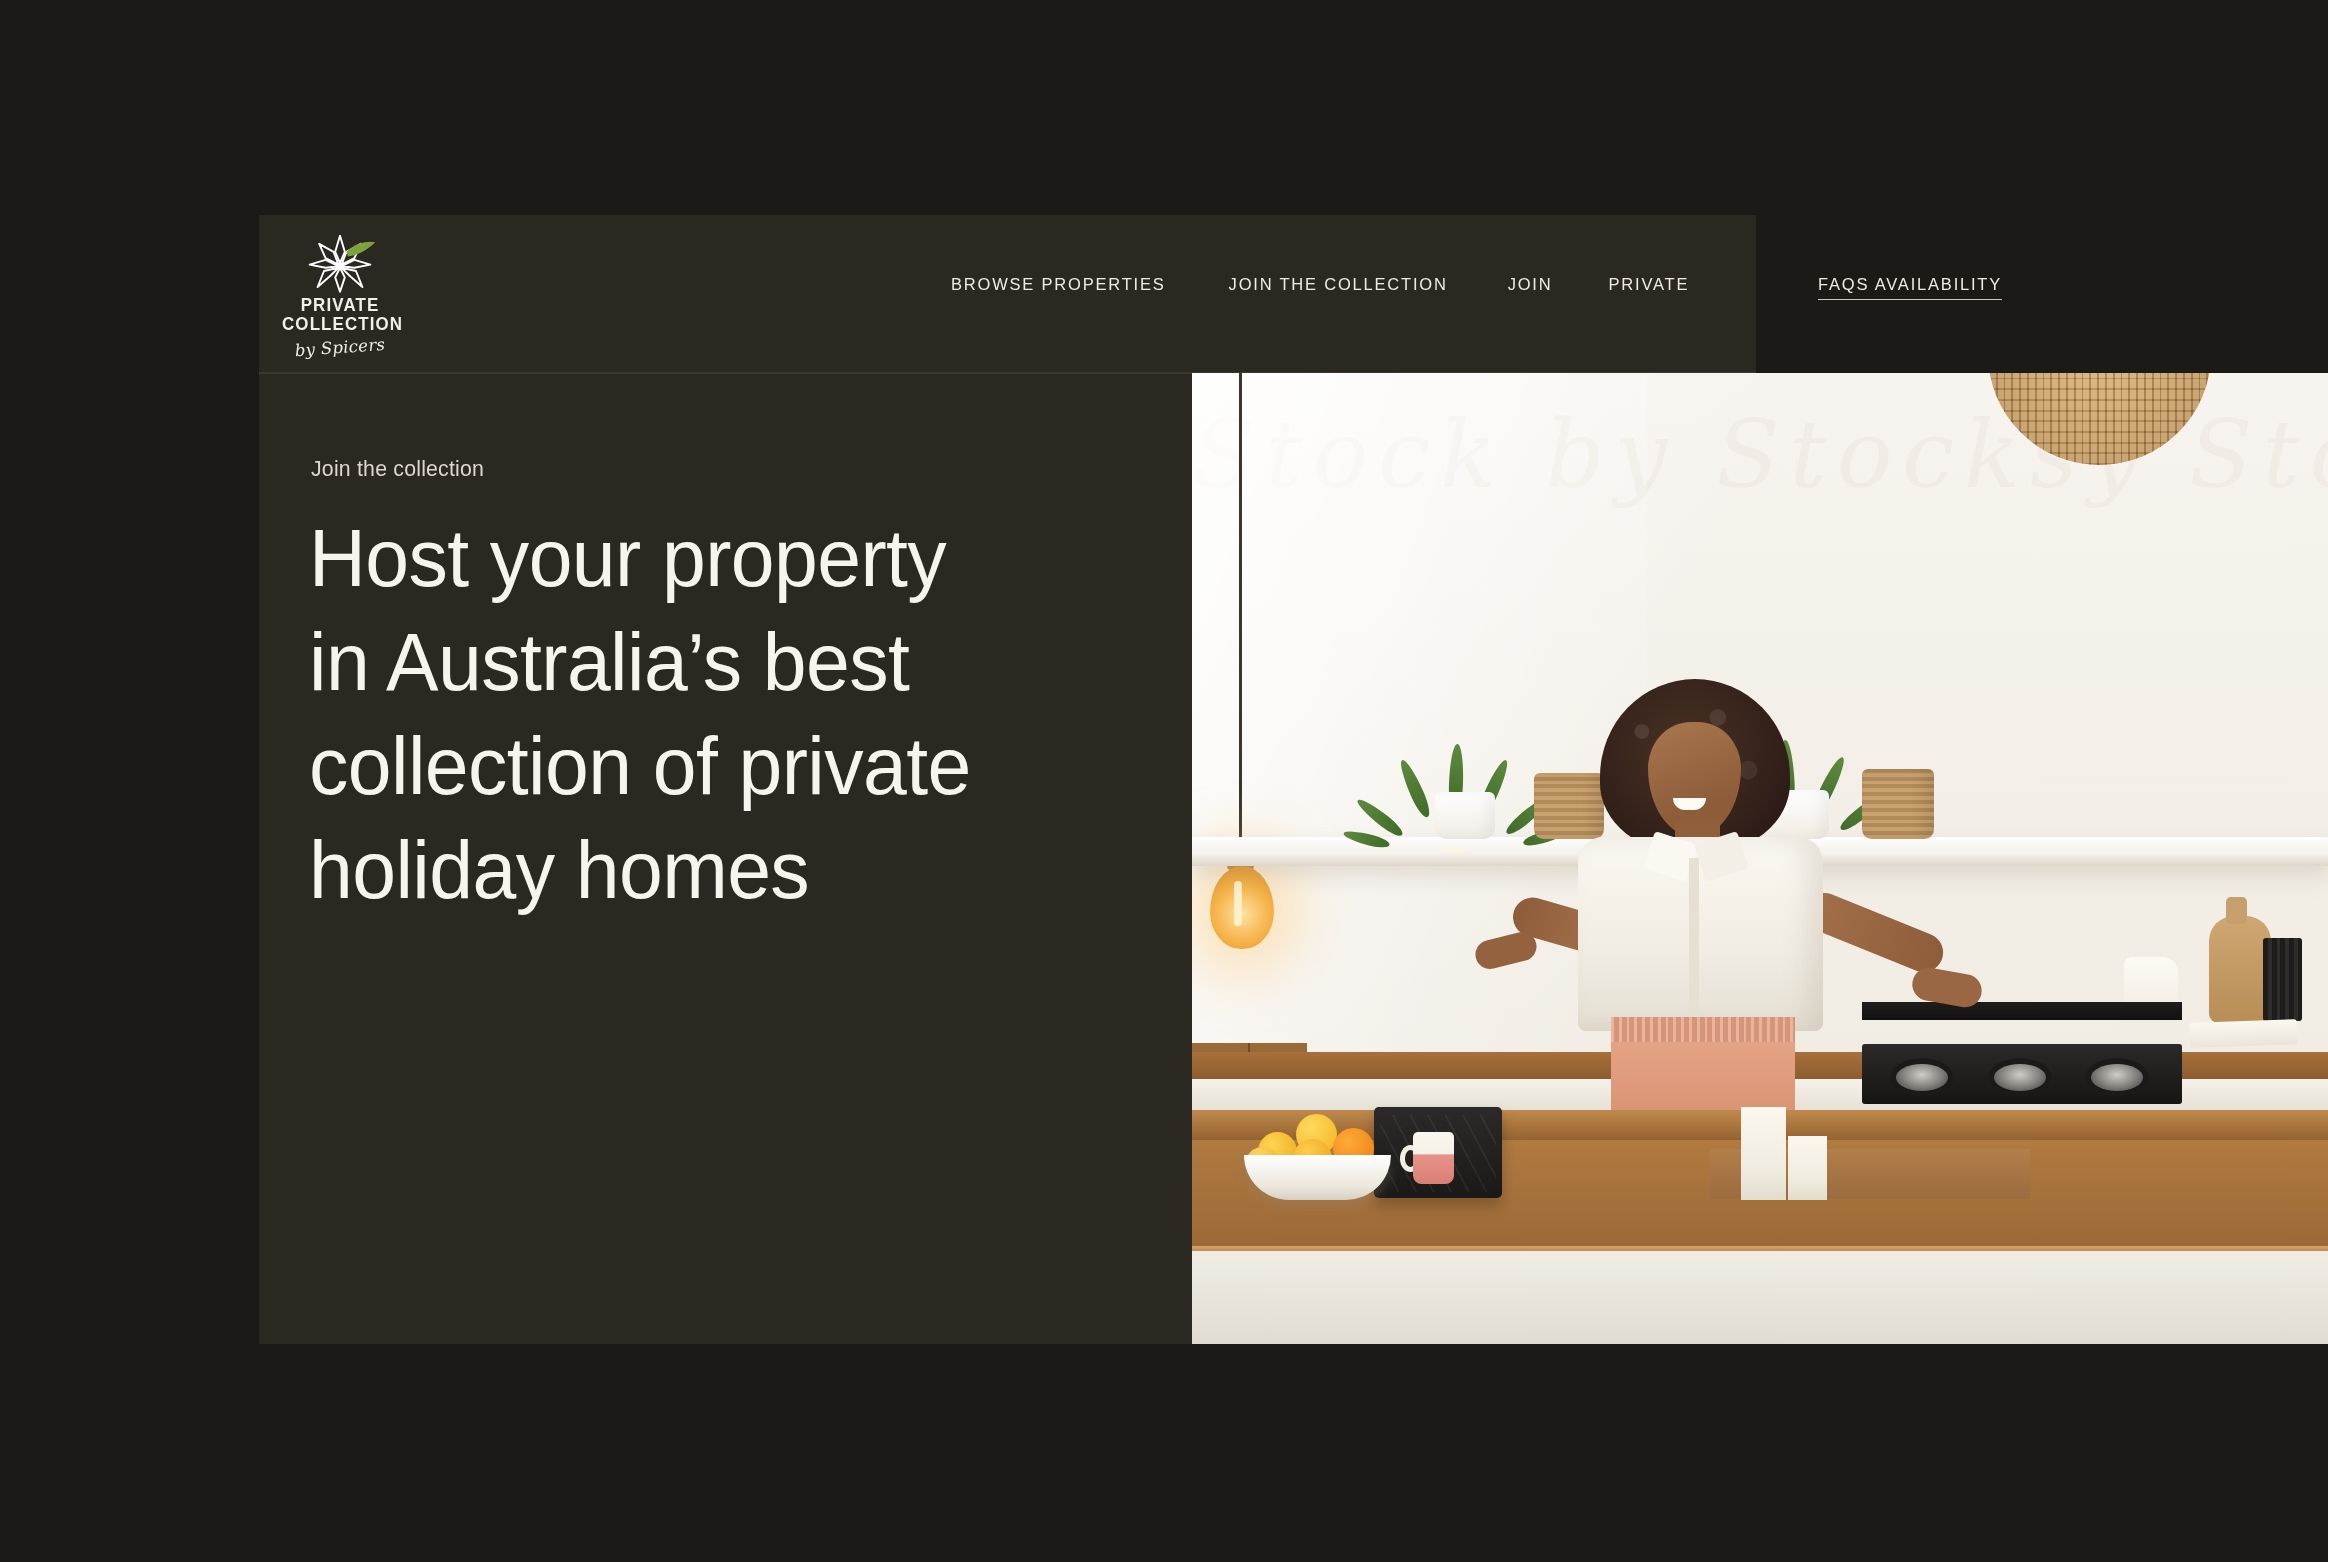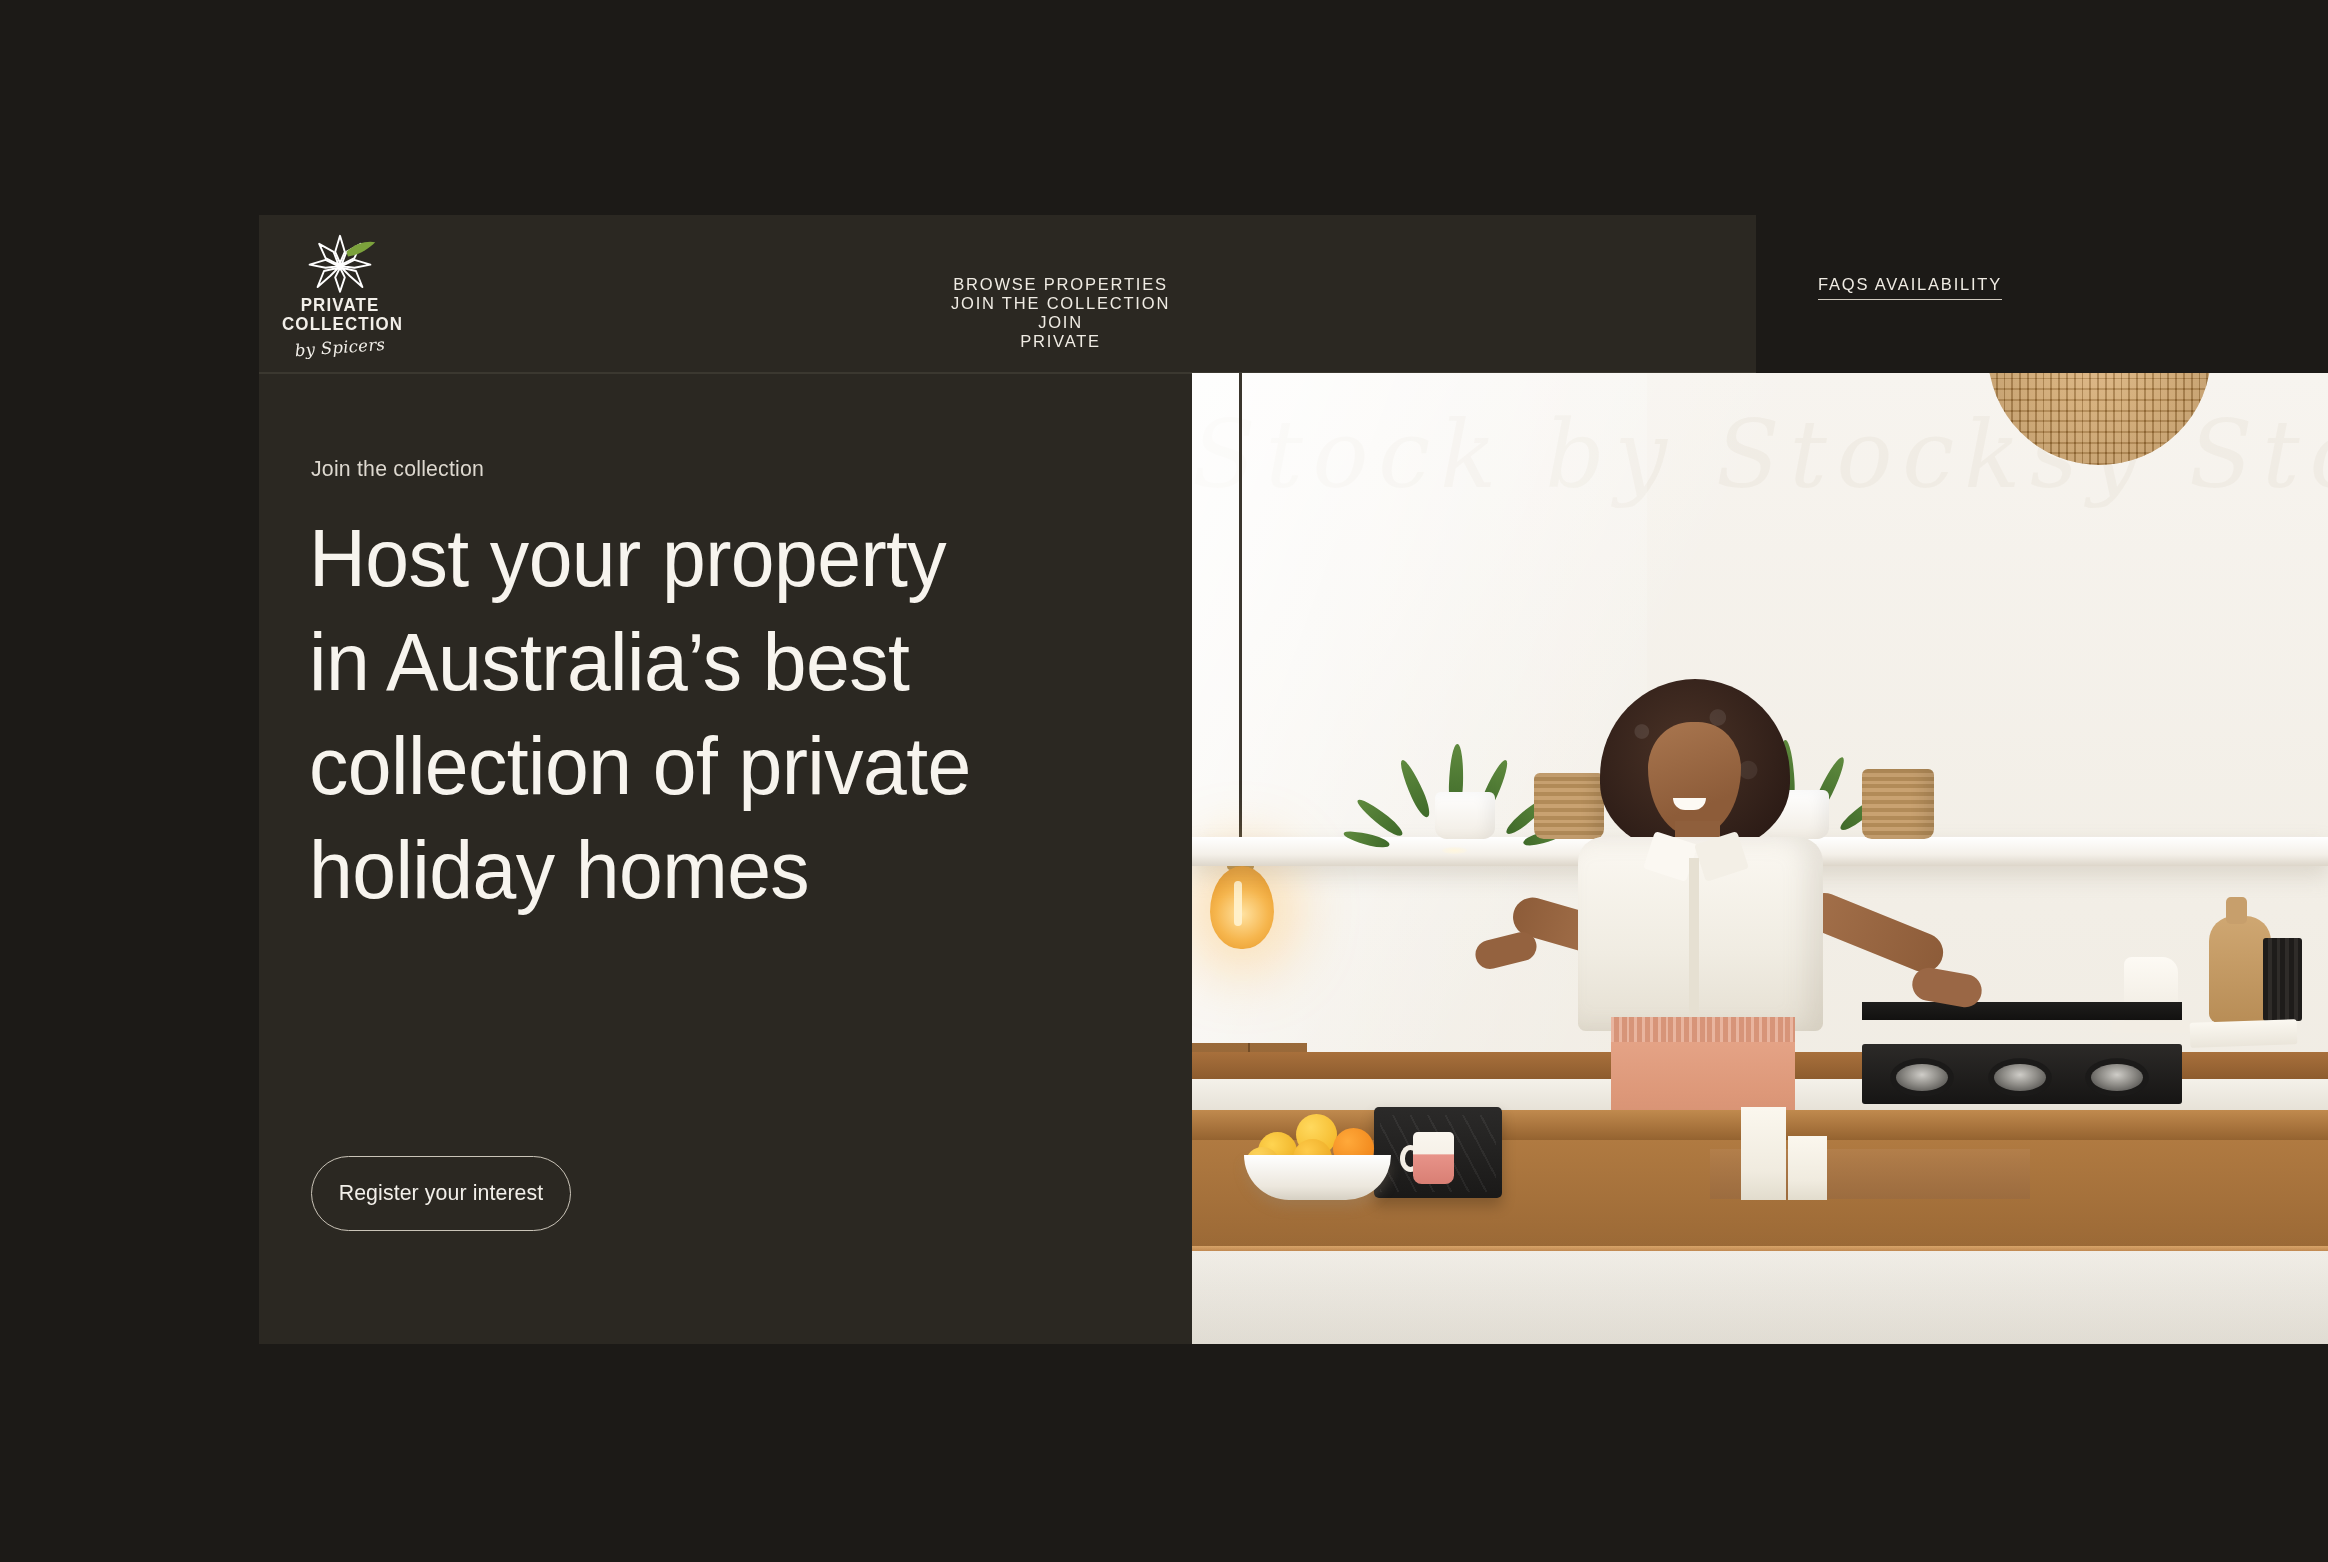--- a/index.html
+++ b/index.html
@@ -45,21 +45,21 @@
     font-family:"DejaVu Serif", serif;
     font-style:italic;
     font-size:16.5px;
     letter-spacing:0.3px;
     transform:rotate(-4deg);
   }
 
   
   .nav {
     position:absolute; left:951px; top:275px;
-    display:flex; align-items:center; gap:0px;flex-direction:column;
+    display:flex; align-items:center; gap:0px;
   }
   .nav-item {
     color:#f0ece4;
     font-size:16.5px;
     letter-spacing:1.8px;
     font-weight:400;
     white-space:nowrap;
     cursor:pointer;
     padding:0;
   }
@@ -414,21 +414,20 @@
   <div class="hero">
 
     <div class="hero-left">
       <div class="eyebrow">Join the collection</div>
       <h1 class="headline">
         <span>Host your property</span><br>
         <span>in Australia’s best</span><br>
         <span>collection of private</span><br>
         <span>holiday homes</span>
       </h1>
-      <div class="btn-register">Register your interest</div>
     </div>
 
     <div class="photo">
       <div class="wall"></div>
       <div class="script-tex">Stock by Stocksy Stock by Stocksy</div>
       <div class="light-wash"></div>
 
       <div class="ph cord"></div>
       <div class="ph bulb-socket"></div>
       <div class="ph bulb"></div>

